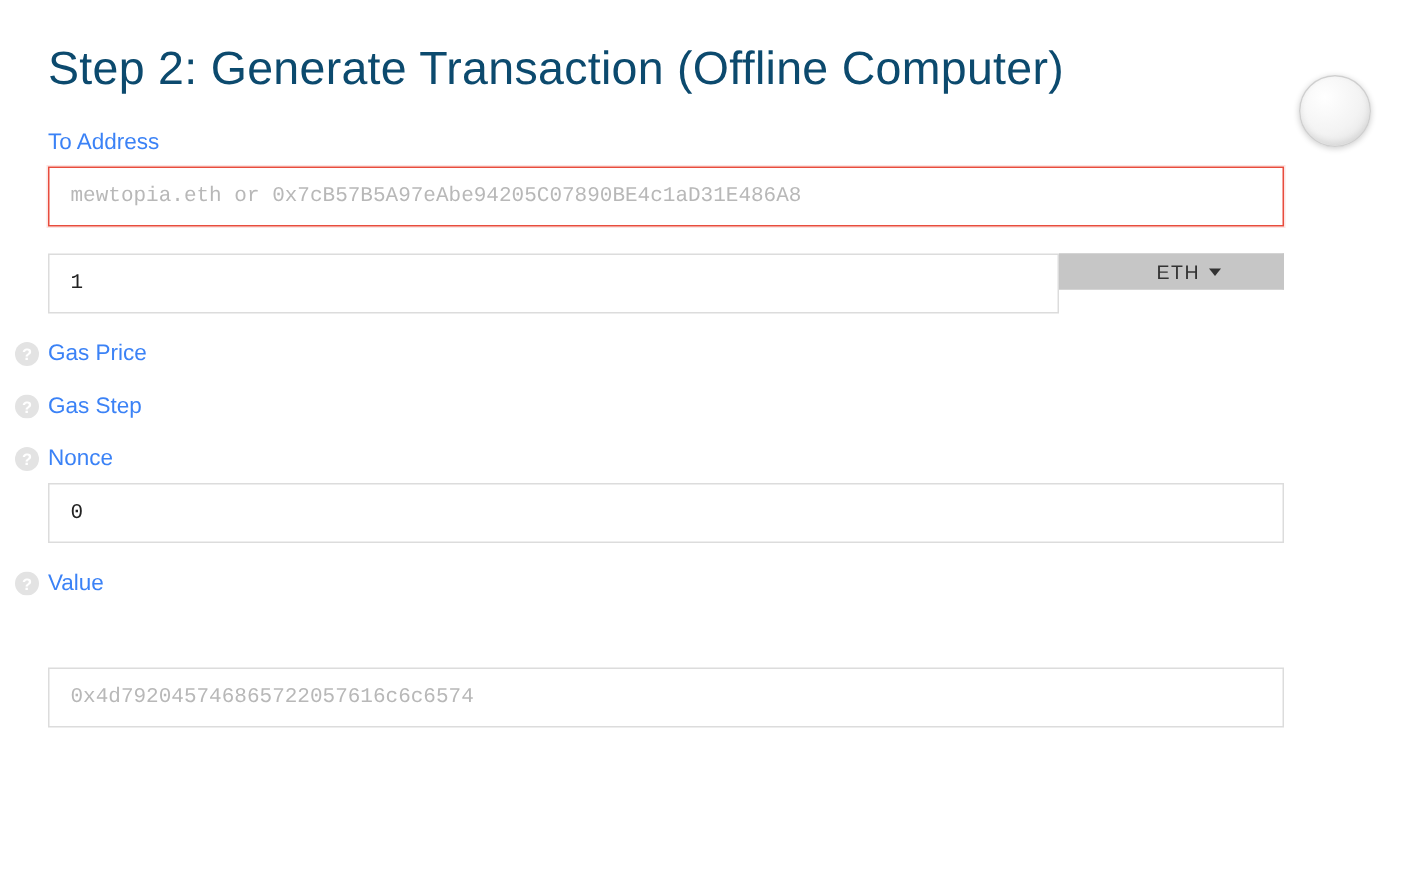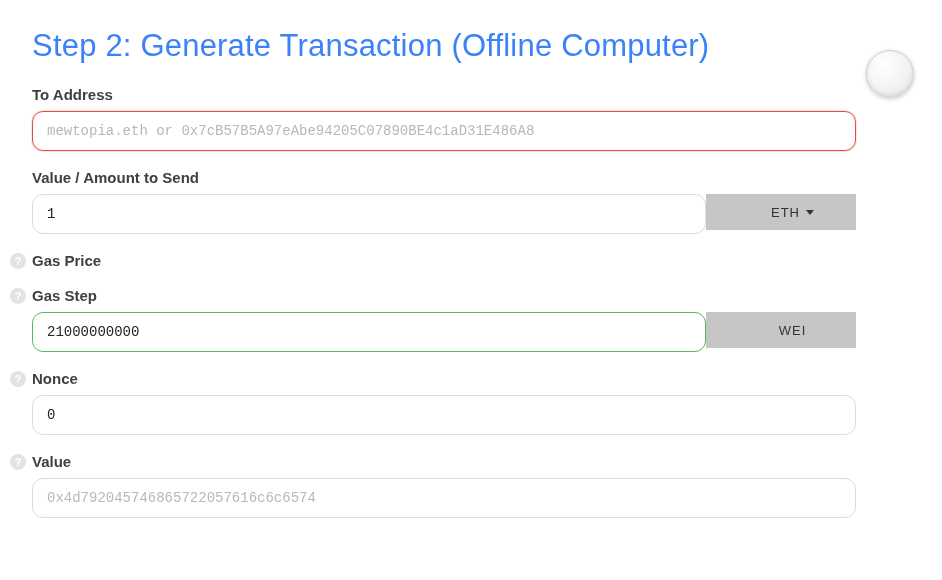--- a/index.html
+++ b/index.html
@@ -6,29 +6,29 @@
     body {
       font-family: -apple-system, BlinkMacSystemFont, "Segoe UI", Helvetica, Arial, sans-serif;
       color: #222;
       background: #fff;
       width: 942px;
       padding: 28px 32px 0 32px;
     }
     h1 {
       font-weight: 300;
       font-size: 31px;
-      color: #3b82f6;
+      color: #0c4a6e;
       margin-bottom: 22px;
       letter-spacing: 0.2px;
     }
     .field-row { margin-bottom: 18px; }
     .label {
-      font-weight: 700;
+      font-weight: 400;
       font-size: 15px;
-      color: #404040;
+      color: #3b82f6;
       display: block;
       margin-bottom: 8px;
     }
     .help-label-wrap {
       position: relative;
       margin-left: -22px;
       padding-left: 22px;
     }
     .help-icon {
       position: absolute;
@@ -46,39 +46,39 @@
       display: flex;
       width: 100%;
     }
     input[type="text"] {
       width: 100%;
       height: 40px;
       padding: 8px 14px;
       font-size: 14px;
       font-family: "Courier New", Courier, monospace;
       border: 1px solid #dcdcdc;
-      border-radius: 11px;
+      border-radius: 0;
       color: #222;
       outline: none;
       background: #fff;
     }
     input[type="text"]::placeholder {
       color: #b8b8b8;
       font-family: "Courier New", Courier, monospace;
     }
     input.invalid {
       border-color: #e84c3d;
       box-shadow: 0 0 0 1px rgba(232,76,61,0.15);
     }
     input.valid {
       border-color: #5cb85c;
     }
     .addon {
       flex: 0 0 150px;
-      height: 36px;
+      height: 24px;
       background: #c6c6c6;
       border: 1px solid #c6c6c6;
       border-left: none;
       display: flex;
       align-items: center;
       justify-content: center;
       font-size: 13px;
       letter-spacing: 1px;
       color: #333;
       font-weight: 400;
@@ -89,20 +89,21 @@
       display: inline-block;
       margin-left: 6px;
       width: 0; height: 0;
       border-left: 4px solid transparent;
       border-right: 4px solid transparent;
       border-top: 5px solid #333;
     }
     .disabled-input {
       background: #fbfbfb;
       color: #b8b8b8;
+      margin-top: 40px;
     }
     .top-row {
       position: relative;
     }
     .identicon {
       position: absolute;
       top: 22px;
       right: -4px;
       width: 48px;
       height: 48px;
@@ -122,21 +123,20 @@
 
   <div class="field-row addr-wrap">
     <label class="label">To Address</label>
     <input type="text" class="invalid" placeholder="mewtopia.eth or 0x7cB57B5A97eAbe94205C07890BE4c1aD31E486A8" style="">
   </div>
 
   <div class="identicon"></div>
 </div>
 
 <div class="field-row full-row">
-  <label class="label">Value / Amount to Send</label>
   <div class="input-group">
     <input type="text" value="1" style="">
     <div class="addon">
       <span>ETH</span>
       <span class="caret"></span>
     </div>
   </div>
 </div>
 
 <div class="field-row full-row">
@@ -154,26 +154,20 @@
 <div class="field-row full-row">
   <div class="help-label-wrap">
     <span class="help-icon">
       <svg width="16" height="16" viewBox="0 0 16 16">
           <circle cx="8" cy="8" r="8" fill="#e3e3e3"></circle>
           <text x="8" y="12" text-anchor="middle" font-size="11" font-family="Arial" fill="#fff" font-weight="bold">?</text>
         </svg>
     </span>
     <label class="label">Gas Step</label>
   </div>
-  <div class="input-group">
-    <input type="text" class="valid" value="21000000000" style="">
-    <div class="addon">
-      <span>WEI</span>
-    </div>
-  </div>
 </div>
 
 <div class="field-row full-row">
   <div class="help-label-wrap">
     <span class="help-icon">
       <svg width="16" height="16" viewBox="0 0 16 16">
           <circle cx="8" cy="8" r="8" fill="#e3e3e3"></circle>
           <text x="8" y="12" text-anchor="middle" font-size="11" font-family="Arial" fill="#fff" font-weight="bold">?</text>
         </svg>
     </span>

